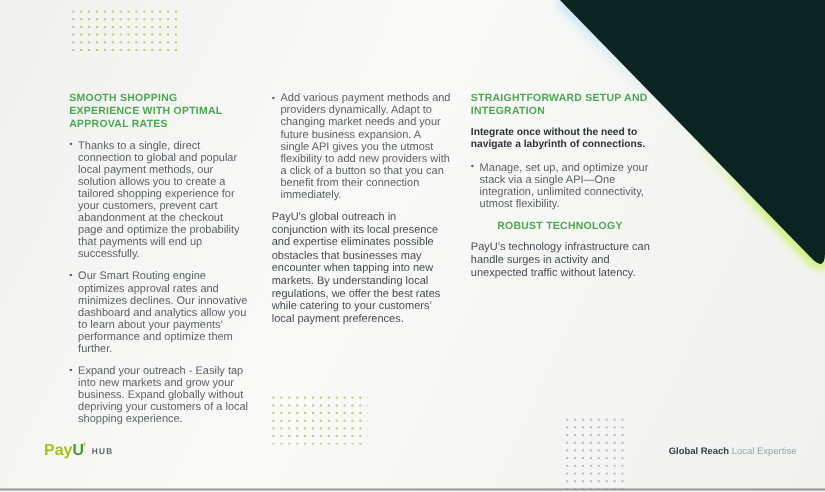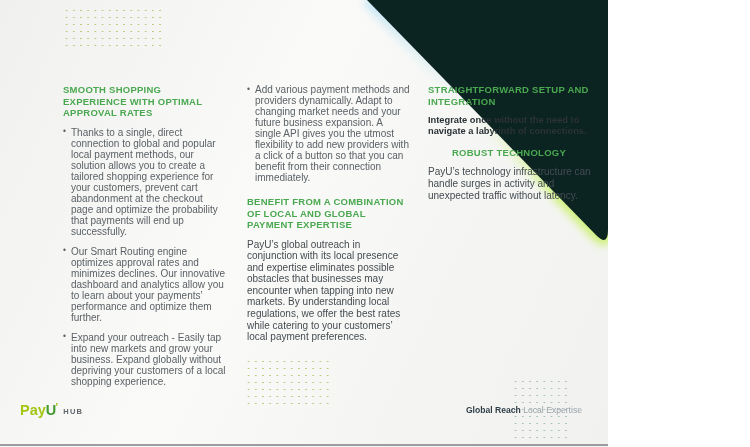--- a/index.html
+++ b/index.html
@@ -1,19 +1,19 @@
 <!DOCTYPE html>
 <html><head>
 <meta charset="utf-8">
 <style>
   * { margin:0; padding:0; box-sizing:border-box; }
   html,body { width:750px; height:447px; }
   body { font-family:"Liberation Sans","DejaVu Sans",sans-serif; }
   .page {
-    position:relative; width:608px; height:447px; overflow:hidden;
+    position:relative; width:750px; height:447px; overflow:hidden;
     background:linear-gradient(115deg,#f0f1ef 0%,#fafaf8 42%,#f4f5f3 75%,#f1f2f0 100%);
   }
   
   .dots { position:absolute; }
   .dots-olive {
     background-image:radial-gradient(circle,#c3c57a 0.8px,rgba(195,197,122,0) 1px);
     background-size:7.2px 7px;
   }
   .dots-teal {
     background-image:radial-gradient(circle,#a6c2b8 0.8px,rgba(166,194,184,0) 1px);
@@ -45,21 +45,21 @@
     color:#5b6166; margin-bottom:9px;
   }
   ul.bullets li::before {
     content:"\2022"; position:absolute; left:0; top:-0.5px; font-size:8.5px; color:#5b6166;
   }
   .body-text { font-size:10px; line-height:11.6px; color:#454c51; }
   .mt-gap { margin-top:13px; }
   .mt-gap2 { margin-top:7px;padding-left:24px; }
 
   
-  .logo { position:absolute; left:20px; top:402px; font-weight:700; font-size:14.5px; }
+  .logo { position:absolute; left:40px; top:402px; font-weight:700; font-size:14.5px; }
   .logo .pay { color:#a3c613; }
   .logo .u   { color:#429a2e; }
   .logo .leaf { color:#a3c613; font-size:11px; position:relative; top:-4px; left:-1px; }
   .logo .hub { color:#5f6569; font-size:7.5px; font-weight:600; letter-spacing:1.2px; margin-left:4px; vertical-align:1.5px; }
   .tagline { position:absolute; right:26px; top:405px; font-size:8.6px; white-space:nowrap; }
   .tagline .bold  { color:#2f3e46; font-weight:700; }
   .tagline .light { color:#9aa4aa; font-weight:400; }
 
   .bottom-rule { position:absolute; left:0; bottom:1px; width:750px; height:2px; background:#9a9ea0; }
 </style>
@@ -94,28 +94,28 @@
       <li>Thanks to a single, direct connection to global and popular local payment methods, our solution allows you to create a tailored shopping experience for your customers, prevent cart abandonment at the checkout page and optimize the probability that payments will end up successfully.</li>
       <li>Our Smart Routing engine optimizes approval rates and minimizes declines. Our innovative dashboard and analytics allow you to learn about your payments’ performance and optimize them further.</li>
       <li>Expand your outreach - Easily tap into new markets and grow your business. Expand globally without depriving your customers of a local shopping experience.</li>
     </ul>
   </div>
 
   <div id="col-2" class="col">
     <ul class="bullets">
       <li>Add various payment methods and providers dynamically. Adapt to changing market needs and your future business expansion. A single API gives you the utmost flexibility to add new providers with a click of a button so that you can benefit from their connection immediately.</li>
     </ul>
-    <div class="heading mt-gap">BENEFIT FROM A COMBINATION OF LOCAL AND GLOBAL PAYMENT EXPERTISE</div>
     <p class="body-text">PayU’s global outreach in conjunction with its local presence and expertise eliminates possible obstacles that businesses may encounter when tapping into new markets. By understanding local regulations, we offer the best rates while catering to your customers’ local payment preferences.</p>
   </div>
 
   <div id="col-3" class="col">
     <div class="heading">STRAIGHTFORWARD SETUP AND INTEGRATION</div>
     <p class="intro">Integrate once without the need to navigate a labyrinth of connections.</p>
     <ul class="bullets">
+      <li>Manage, set up, and optimize your stack via a single API—One integration, unlimited connectivity, utmost flexibility.</li>
     </ul>
     <div class="heading mt-gap2">ROBUST TECHNOLOGY</div>
     <p class="body-text">PayU’s technology infrastructure can handle surges in activity and unexpected traffic without latency.</p>
   </div>
 
   <div class="logo">
     <span class="pay">Pay</span><span class="u">U</span><span class="leaf">’</span><span class="hub">HUB</span>
   </div>
 
   <div class="tagline">

